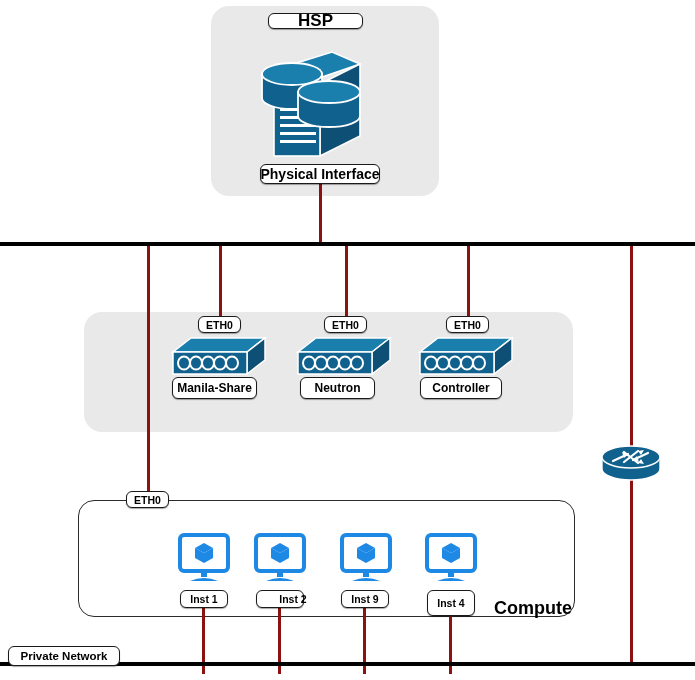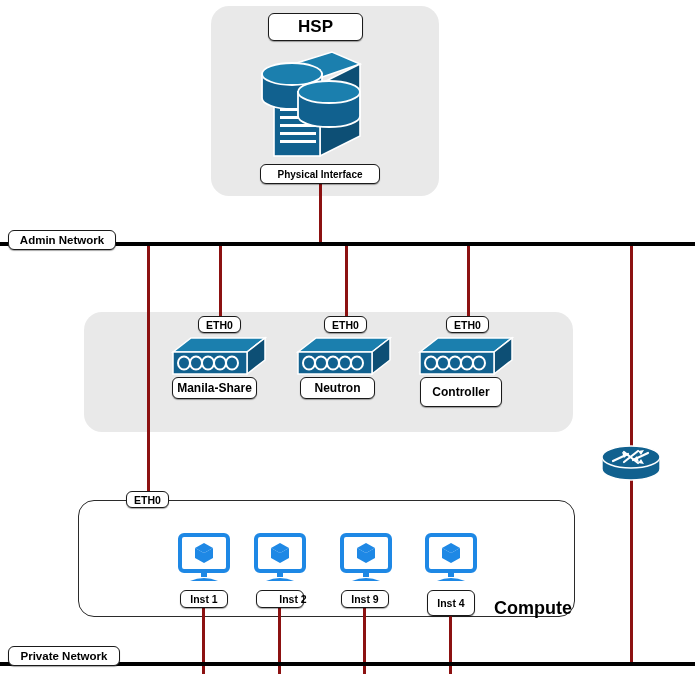--- a/index.html
+++ b/index.html
@@ -48,21 +48,21 @@
   
   .icon{position:absolute;z-index:10;}
 </style>
 </head>
 <body>
 
 <div id="stage">
 
   <div class="gray-panel" style="left:211px;top:6px;width:228px;height:190px;"></div>
 
-  <div class="pill" style="left:268px;top:13px;width:95px;height:28px;font-size:17px;">HSP</div>
+  <div class="pill" style="left:268px;top:13px;width:95px;height:16px;font-size:17px;">HSP</div>
 
   <div class="icon" style="left:258px;top:48px;width:104px;height:110px;">
     <svg width="104" height="110" viewBox="0 0 104 110">
 
       <polygon points="16,22 74,4 102,16 44,36" fill="#1b7fae" stroke="#ffffff" stroke-width="1.6"></polygon>
 
       <polygon points="102,16 102,88 62,108 62,36" fill="#0d4f75" stroke="#ffffff" stroke-width="1.6"></polygon>
 
       <rect x="16" y="22" width="46" height="86" fill="#11618f" stroke="#ffffff" stroke-width="1.6"></rect>
 
@@ -85,25 +85,24 @@
         <ellipse cx="34" cy="26" rx="30" ry="11" fill="#1b7fae" stroke="#ffffff" stroke-width="1.8"></ellipse>
       </g>
 
       <g>
         <path d="M40,44 h62 v24 a31,11 0 0 1 -62,0 z" fill="#11618f" stroke="#ffffff" stroke-width="1.8"></path>
         <ellipse cx="71" cy="44" rx="31" ry="11" fill="#1b7fae" stroke="#ffffff" stroke-width="1.8"></ellipse>
       </g>
     </svg>
   </div>
 
-  <div class="pill" style="left:260px;top:164px;width:120px;height:20px;font-size:10px;">Physical Interface</div>
+  <div class="pill" style="left:260px;top:164px;width:120px;height:20px;font-size:14px;">Physical Interface</div>
 
   <div class="vwire" style="left:319px;top:183px;height:61px;"></div>
 
-  <div class="pill" style="left:8px;top:230px;width:108px;height:20px;font-size:11.5px;">Admin Network</div>
   <div class="bus" style="left:0px;top:242px;width:695px;"></div>
 
   <div class="vwire" style="left:147px;top:244px;height:256px;"></div>
   <div class="vwire" style="left:219px;top:244px;height:80px;"></div>
   <div class="vwire" style="left:345px;top:244px;height:80px;"></div>
   <div class="vwire" style="left:467px;top:244px;height:80px;"></div>
   <div class="vwire" style="left:630px;top:244px;height:418px;"></div>
 
   <div class="gray-panel" style="left:84px;top:312px;width:489px;height:120px;"></div>
 
@@ -149,21 +148,21 @@
       <rect x="2" y="16" width="74" height="22" fill="#11618f" stroke="#ffffff" stroke-width="1.5"></rect>
       <g fill="none" stroke="#ffffff" stroke-width="2">
         <ellipse cx="13" cy="27" rx="6" ry="6.5"></ellipse>
         <ellipse cx="25" cy="27" rx="6" ry="6.5"></ellipse>
         <ellipse cx="37" cy="27" rx="6" ry="6.5"></ellipse>
         <ellipse cx="49" cy="27" rx="6" ry="6.5"></ellipse>
         <ellipse cx="61" cy="27" rx="6" ry="6.5"></ellipse>
       </g>
     </svg>
   </div>
-  <div class="pill" style="left:420px;top:377px;width:82px;height:30px;font-size:12px;">Controller</div>
+  <div class="pill" style="left:420px;top:377px;width:82px;height:22px;font-size:12px;">Controller</div>
 
   <div class="icon" style="left:600px;top:441px;width:62px;height:44px;">
     <svg width="62" height="44" viewBox="0 0 62 44">
       <path d="M2,16 h58 v12 a29,11 0 0 1 -58,0 z" fill="#11618f" stroke="#ffffff" stroke-width="1.4"></path>
       <ellipse cx="31" cy="16" rx="29" ry="11" fill="#11618f" stroke="#ffffff" stroke-width="1.4"></ellipse>
       <g stroke="#ffffff" stroke-width="2.2" fill="none" stroke-linecap="round">
         <path d="M13,20 L28,13"></path>
         <path d="M48,12 L33,19"></path>
         <path d="M24,21 L38,10"></path>
         <path d="M38,22 L24,11"></path>

